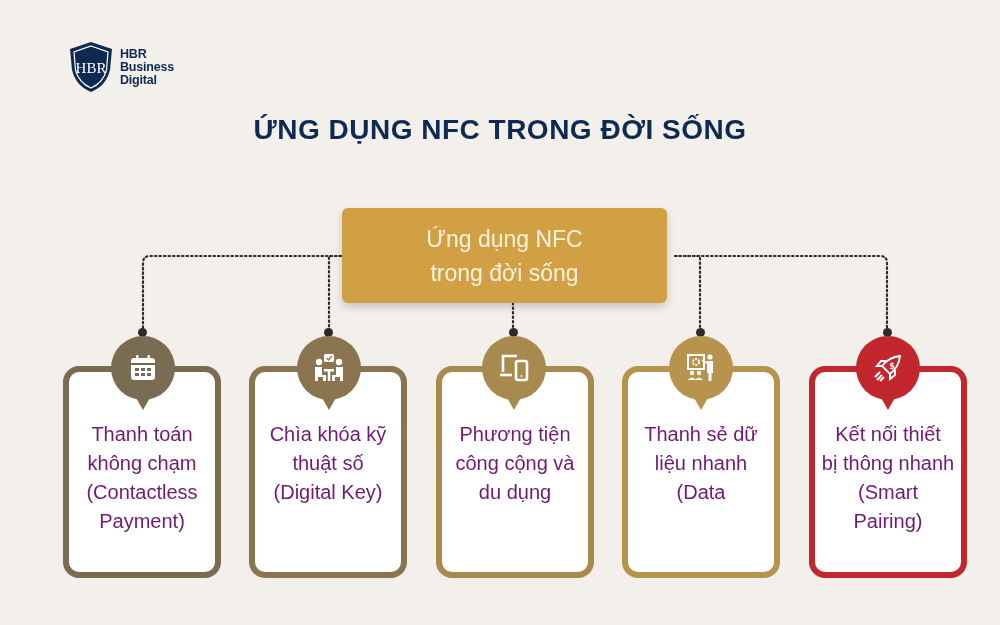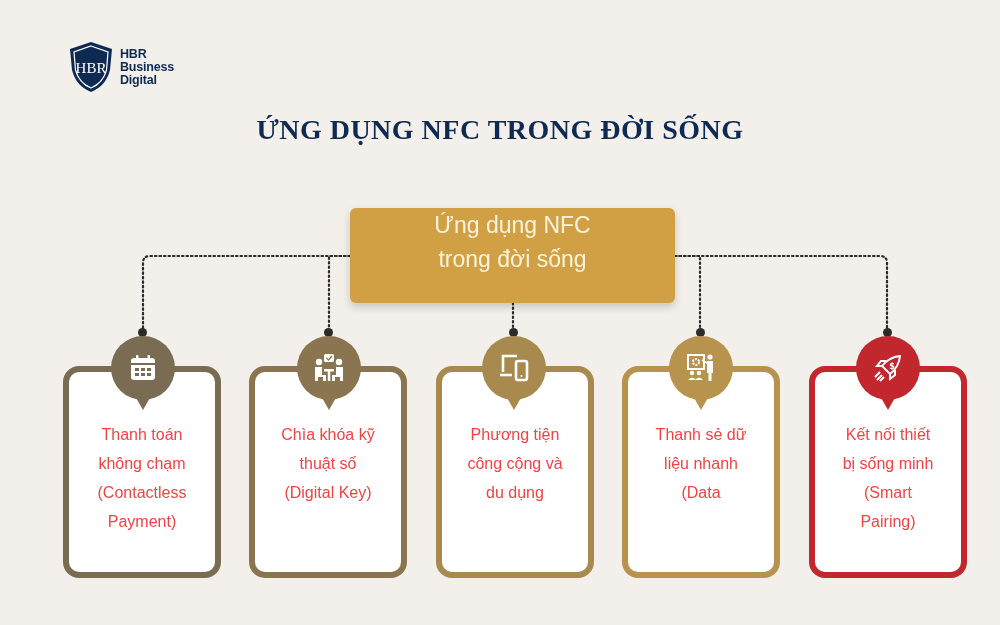--- a/index.html
+++ b/index.html
@@ -1,24 +1,24 @@
 <!DOCTYPE html>
 <html><head>
 <meta charset="utf-8">
 <style>
   html, body { margin:0; padding:0; }
   body { width:1000px; height:625px; background:#f3f0eb; position:relative; overflow:hidden; font-family:"Liberation Sans", sans-serif; }
   .logo { position:absolute; left:68px; top:40px; display:flex; align-items:center; }
   .shield { width:46px; height:54px; }
   .logo-text { margin-left:6px; font-family:"Liberation Sans", sans-serif; font-weight:bold; color:#0f2a52; font-size:12.5px; line-height:13px; letter-spacing:-0.2px; }
-  .title { position:absolute; left:0; width:1000px; top:114px; text-align:center; font-family:Liberation Serif, serif; font-weight:bold; font-size:28px; color:#0f2a52; letter-spacing:0.5px; }
-  .main-box { position:absolute; left:350px; top:208px; width:325px; height:95px; background:#d2a044; border-radius:6px; box-shadow:0 4px 8px rgba(0,0,0,0.18); color:#fdf3dc; font-size:23px; line-height:34px; text-align:center; display:flex; align-items:center; flex-direction:column; }
+  .title { position:absolute; left:0; width:1000px; top:114px; text-align:center; font-family:Liberation Sans, sans-serif; font-weight:bold; font-size:28px; color:#0f2a52; letter-spacing:0.5px; }
+  .main-box { position:absolute; left:342px; top:208px; width:325px; height:95px; background:#d2a044; border-radius:6px; box-shadow:0 4px 8px rgba(0,0,0,0.18); color:#fdf3dc; font-size:23px; line-height:34px; text-align:center; display:flex; align-items:center; justify-content:center; flex-direction:column; }
   svg.conn { position:absolute; left:0; top:0; }
   .card { position:absolute; top:366px; width:146px; height:200px; border:6px solid; border-radius:16px; background:#ffffff; }
-  .card-text { position:absolute; left:0; right:0; top:48px; text-align:center; font-size:16px; line-height:29px; color:#ef4444; padding:0 4px; }
+  .card-text { position:absolute; left:0; right:0; top:48px; text-align:center; font-size:20px; line-height:29px; color:#701a75; padding:0 4px; }
   .badge { position:absolute; width:64px; height:64px; border-radius:50%; display:flex; align-items:center; justify-content:center; }
   .badge::after { content:""; position:absolute; left:24px; bottom:-10px; border-left:8px solid transparent; border-right:8px solid transparent; border-top:14px solid; border-top-color:inherit; }
   .dot { position:absolute; width:9px; height:9px; border-radius:50%; background:#2b2b2b; }
 </style>
 </head>
 <body>
 
 <div class="logo">
   <svg class="shield" viewBox="0 0 46 54">
     <path d="M23 2 L44 9 L42 30 Q38 46 23 52 Q8 46 4 30 L2 9 Z" fill="#0f2a52"></path>
@@ -132,21 +132,21 @@
     <path d="M23 12 L18 9" stroke="#ffffff" stroke-width="1.6"></path>
     <circle cx="8" cy="22" r="2.2" fill="#ffffff"></circle>
       <circle cx="15" cy="22" r="2.2" fill="#ffffff"></circle>
     <path d="M4 29 q4 -5 8 0 z M11 29 q4 -5 8 0 z" fill="#ffffff"></path>
   </svg>
 </div>
 
 <div class="card" style="left:809px;border-color:#c1272d">
   <div class="card-text">
     <div>Kết nối thiết</div>
-      <div>bị sống minh</div>
+      <div>bị thông nhanh</div>
       <div>(Smart</div>
       <div>Pairing)</div>
   </div>
 </div>
 <div class="badge" style="left:856px;top:336px;background:#c1272d;border-color:#c1272d">
   <svg width="34" height="34" viewBox="0 0 34 34" fill="none" stroke="#ffffff" stroke-width="2">
     <path d="M29 5 Q18 6 11 15 L19 23 Q28 16 29 5 Z"></path>
     <path d="M11 15 L6 15 L10 10 L15 10"></path>
     <path d="M19 23 L19 28 L24 24 L24 19"></path>
     <path d="M9 21 L4 26 M11 24 L6 29 M13 26 L9 30"></path>

